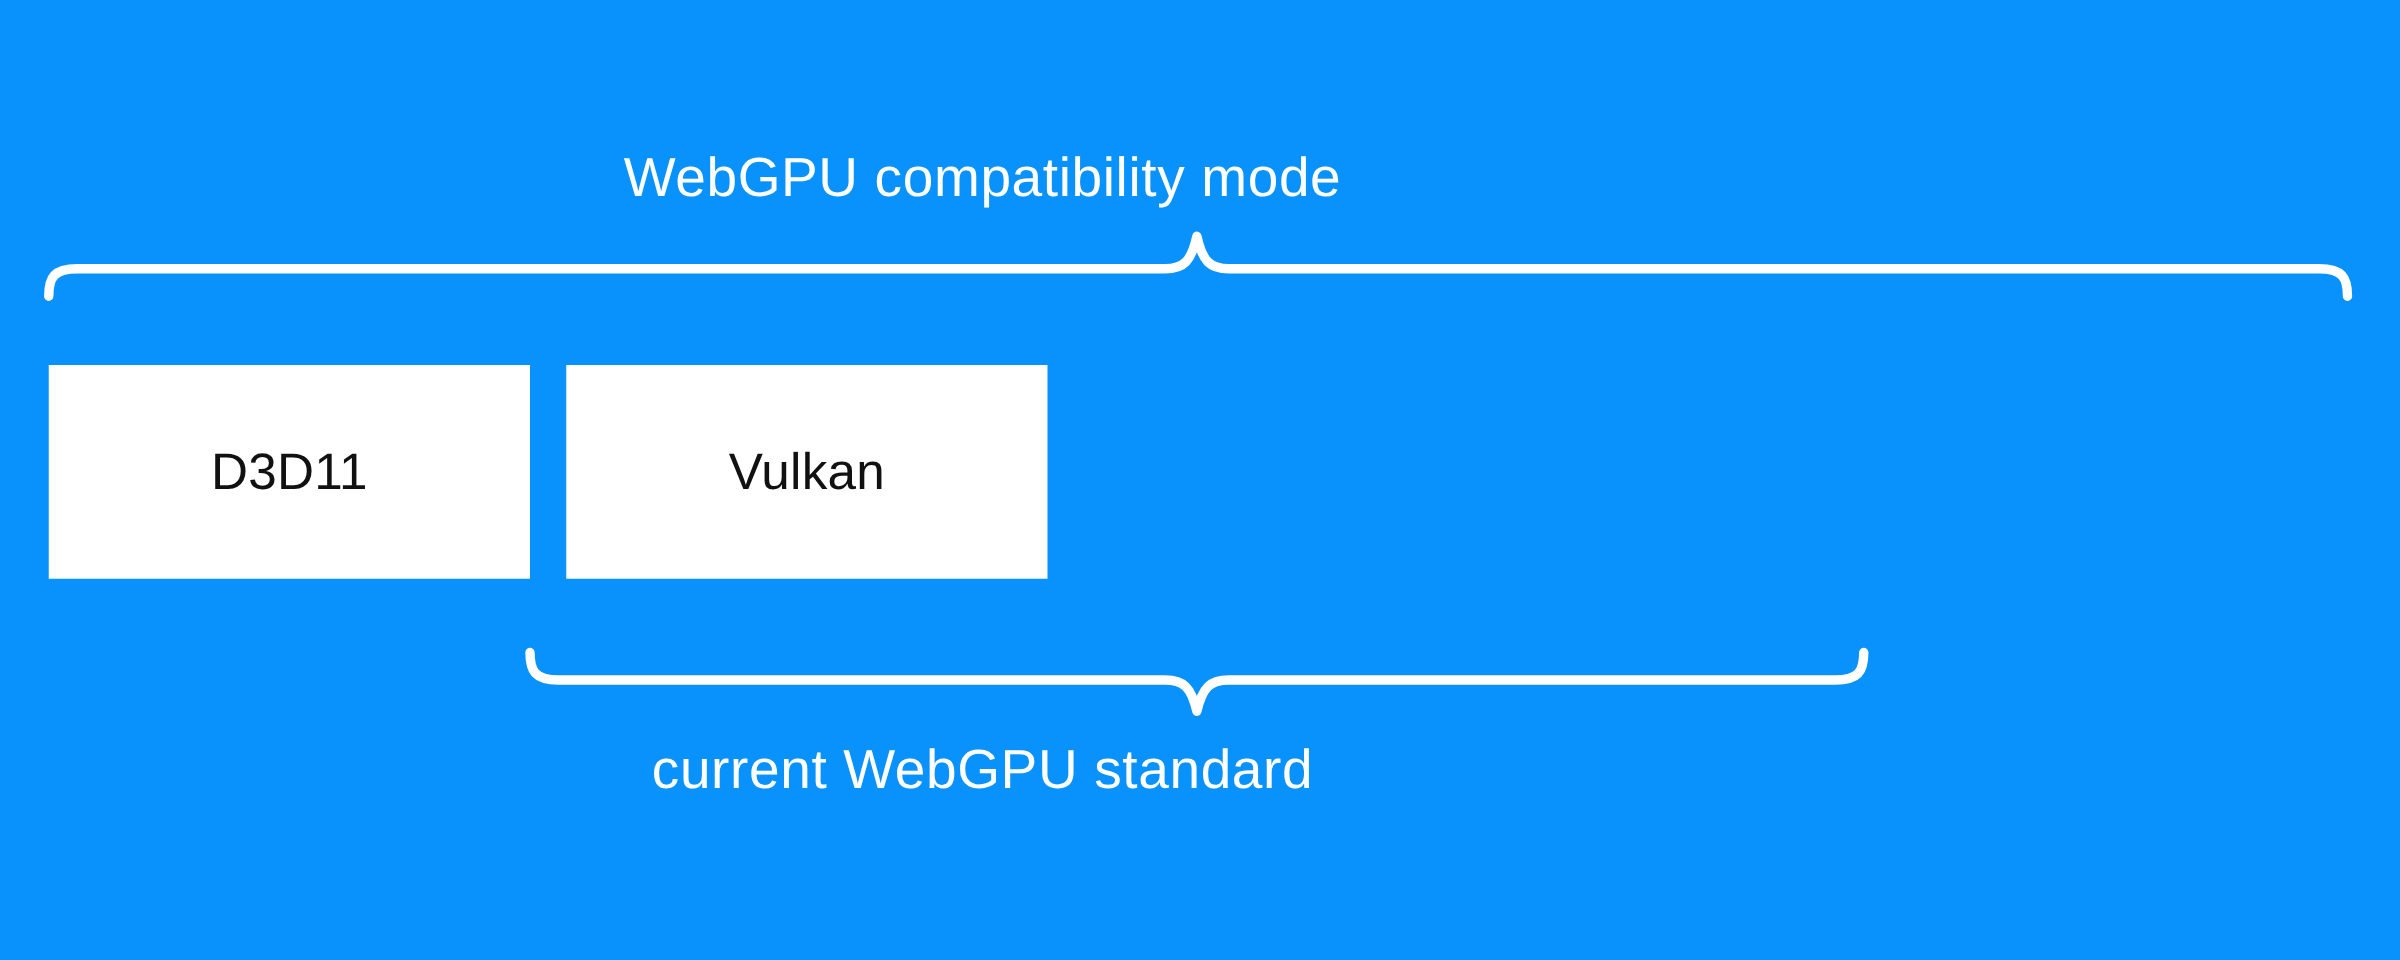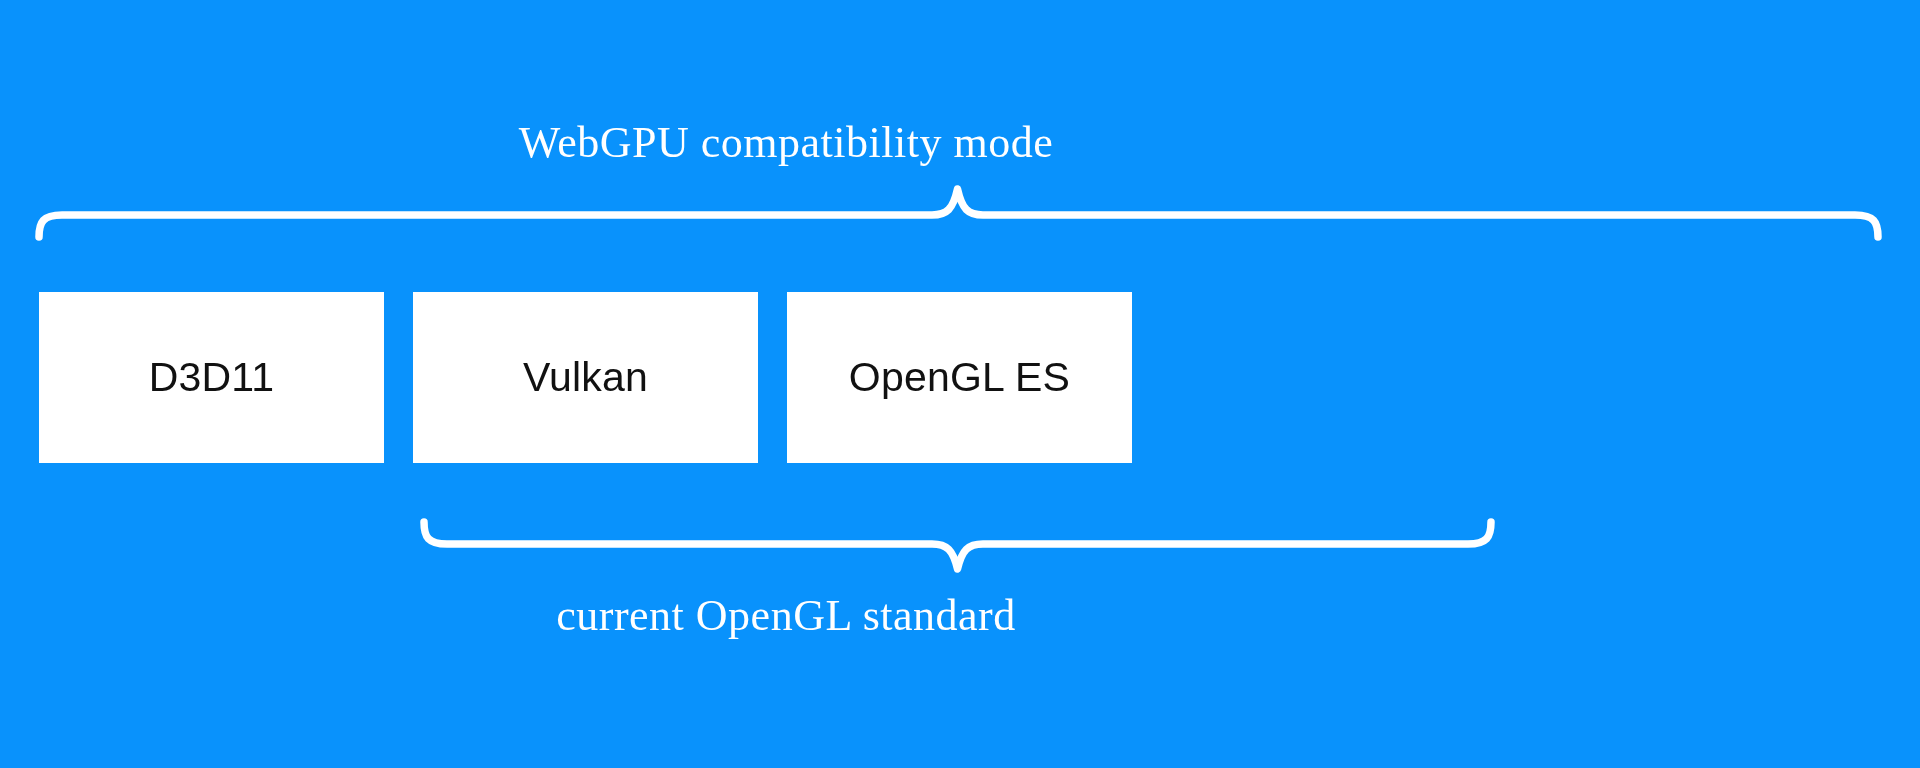--- a/index.html
+++ b/index.html
@@ -25,35 +25,34 @@
   .bracket-label {
     position: absolute;
     left: 0;
     width: 1572px;
     text-align: center;
     color: #ffffff;
     font-size: 44px;
     font-weight: 400;
     letter-spacing: 0.5px;
     line-height: 1;
-    font-family: Liberation Serif, serif;
   }
   .label-top { top: 121px; }
   .label-bottom { top: 594px; }
   .boxes-row {
     position: absolute;
     left: 39px;
     top: 292px;
     width: 1841px;
     height: 171px;
     display: flex;
     gap: 29px;
   }
   .api-box {
-    width: 345px;
+    width: 385px;
     height: 171px;
     background: #ffffff;
     display: flex;
     align-items: center;
     justify-content: center;
   }
   .api-box-label {
     color: #111111;
     font-size: 41px;
     font-weight: 400;
@@ -87,20 +86,17 @@
              C 1487 544, 1491 537, 1491 522" fill="none" stroke="#ffffff" stroke-width="7.5" stroke-linecap="round" stroke-linejoin="round"></path>
   </svg>
 
   <div class="boxes-row">
     <div class="api-box">
       <span class="api-box-label">D3D11</span>
     </div>
     <div class="api-box">
       <span class="api-box-label">Vulkan</span>
     </div>
-    <div class="api-box">
-      <span class="api-box-label">OpenGL ES</span>
-    </div>
   </div>
 
-  <div class="bracket-label label-bottom">current OpenGL standard</div>
+  <div class="bracket-label label-bottom">current WebGPU standard</div>
 
 </div>
 
 </body></html>

